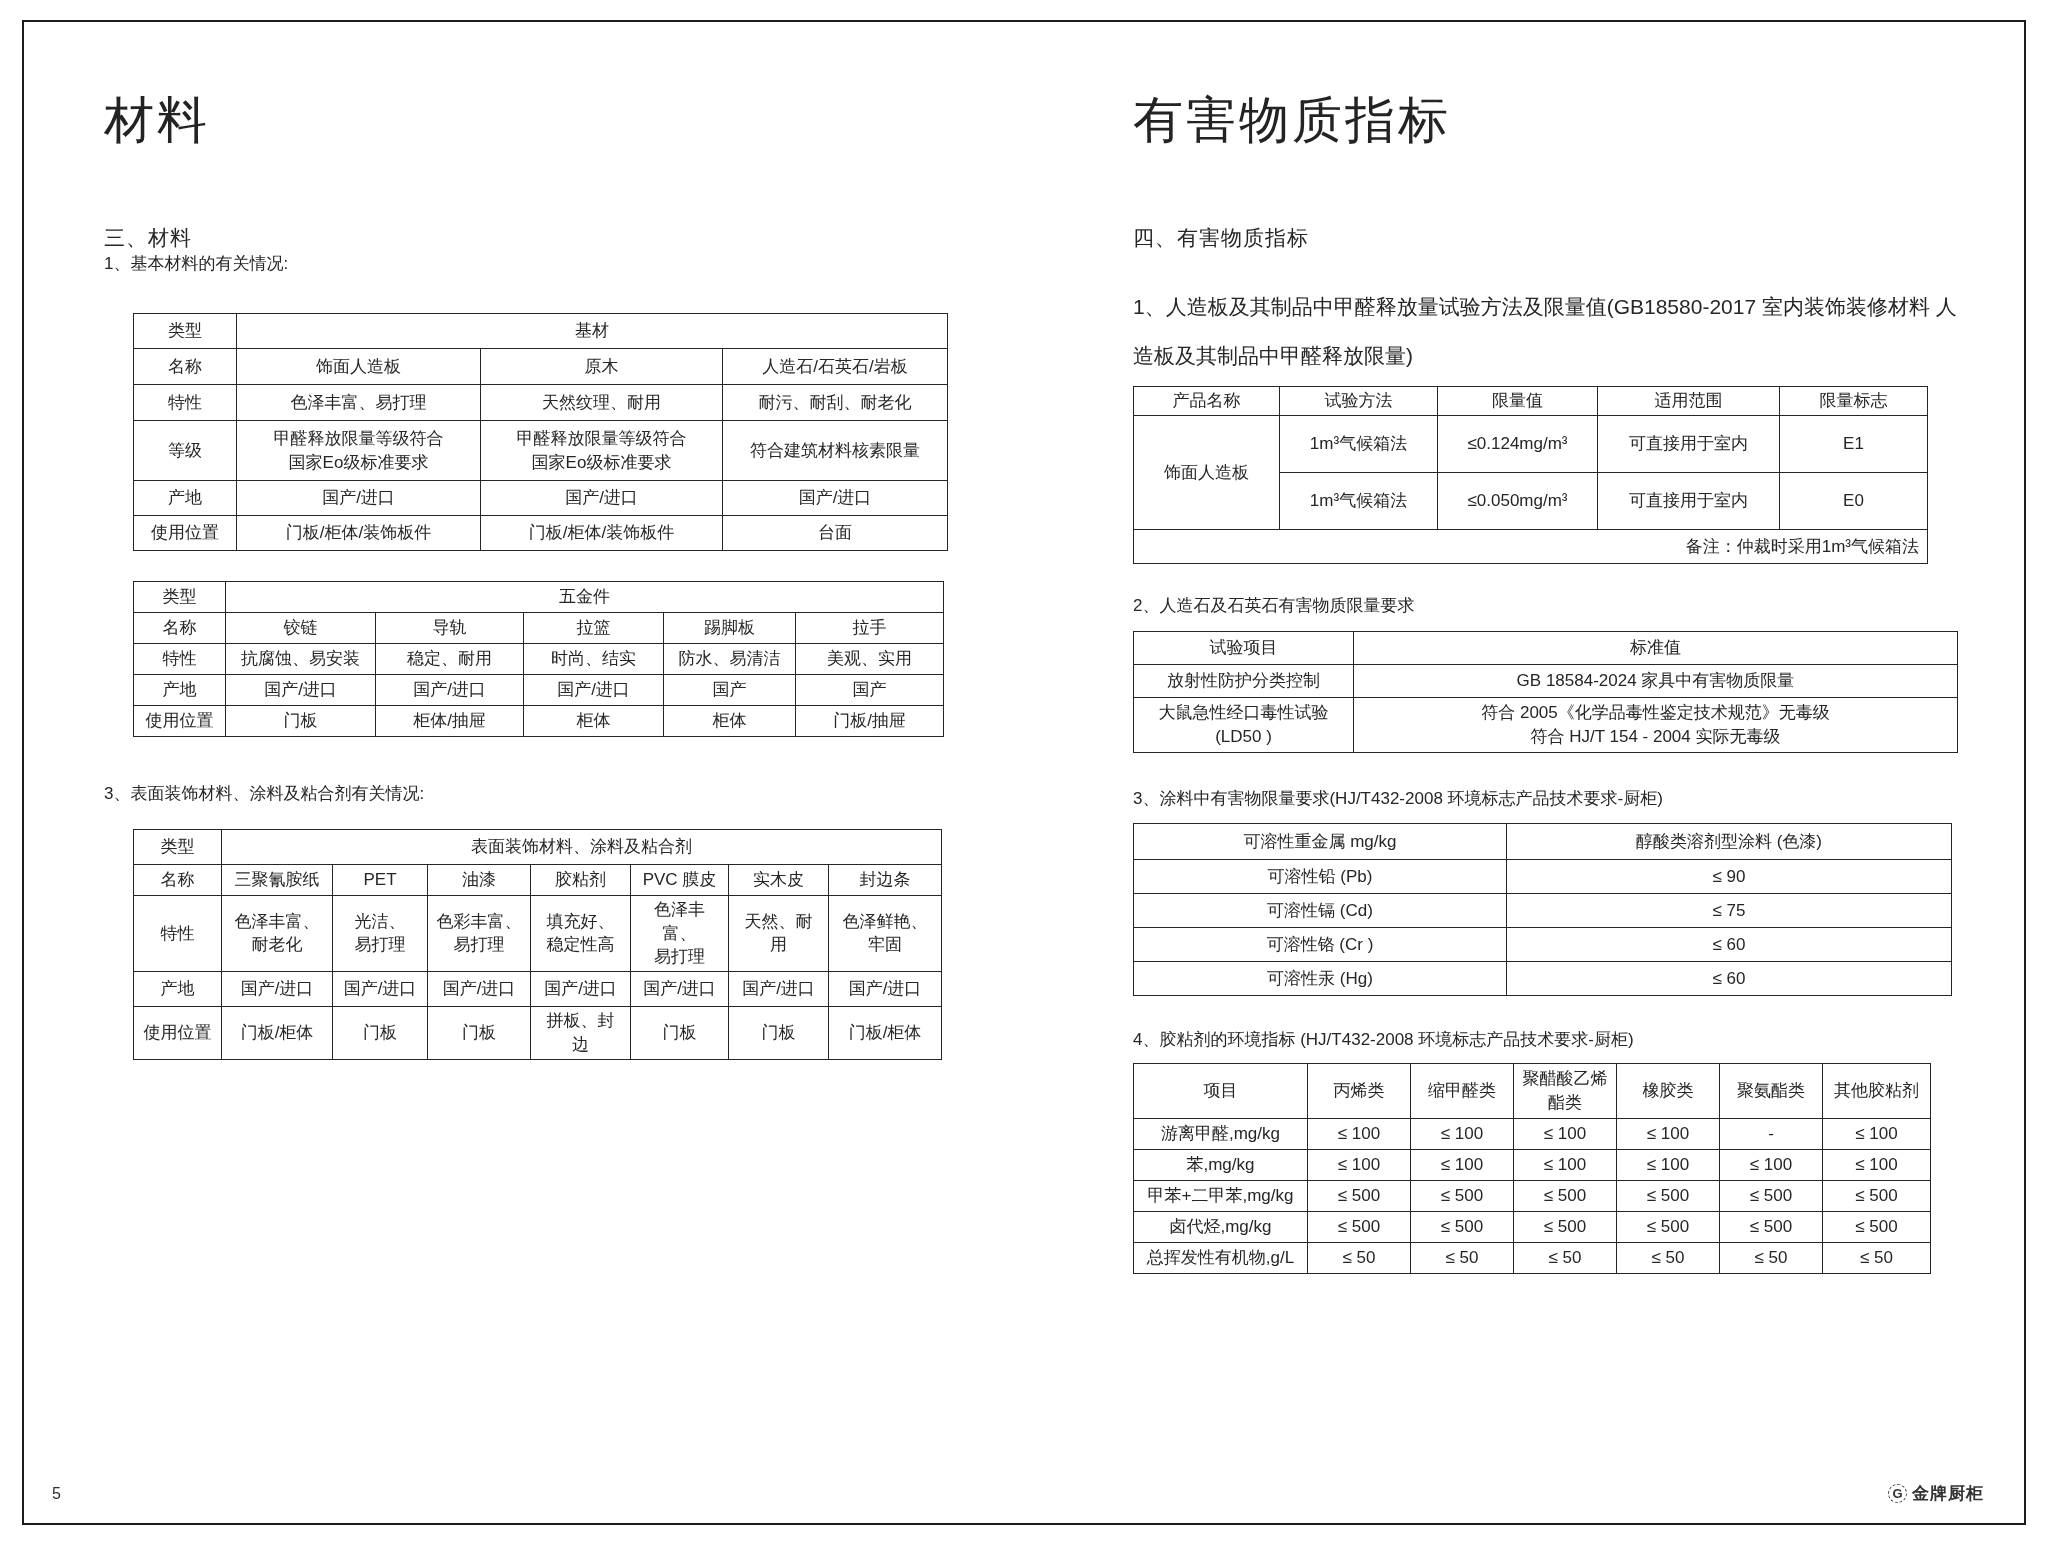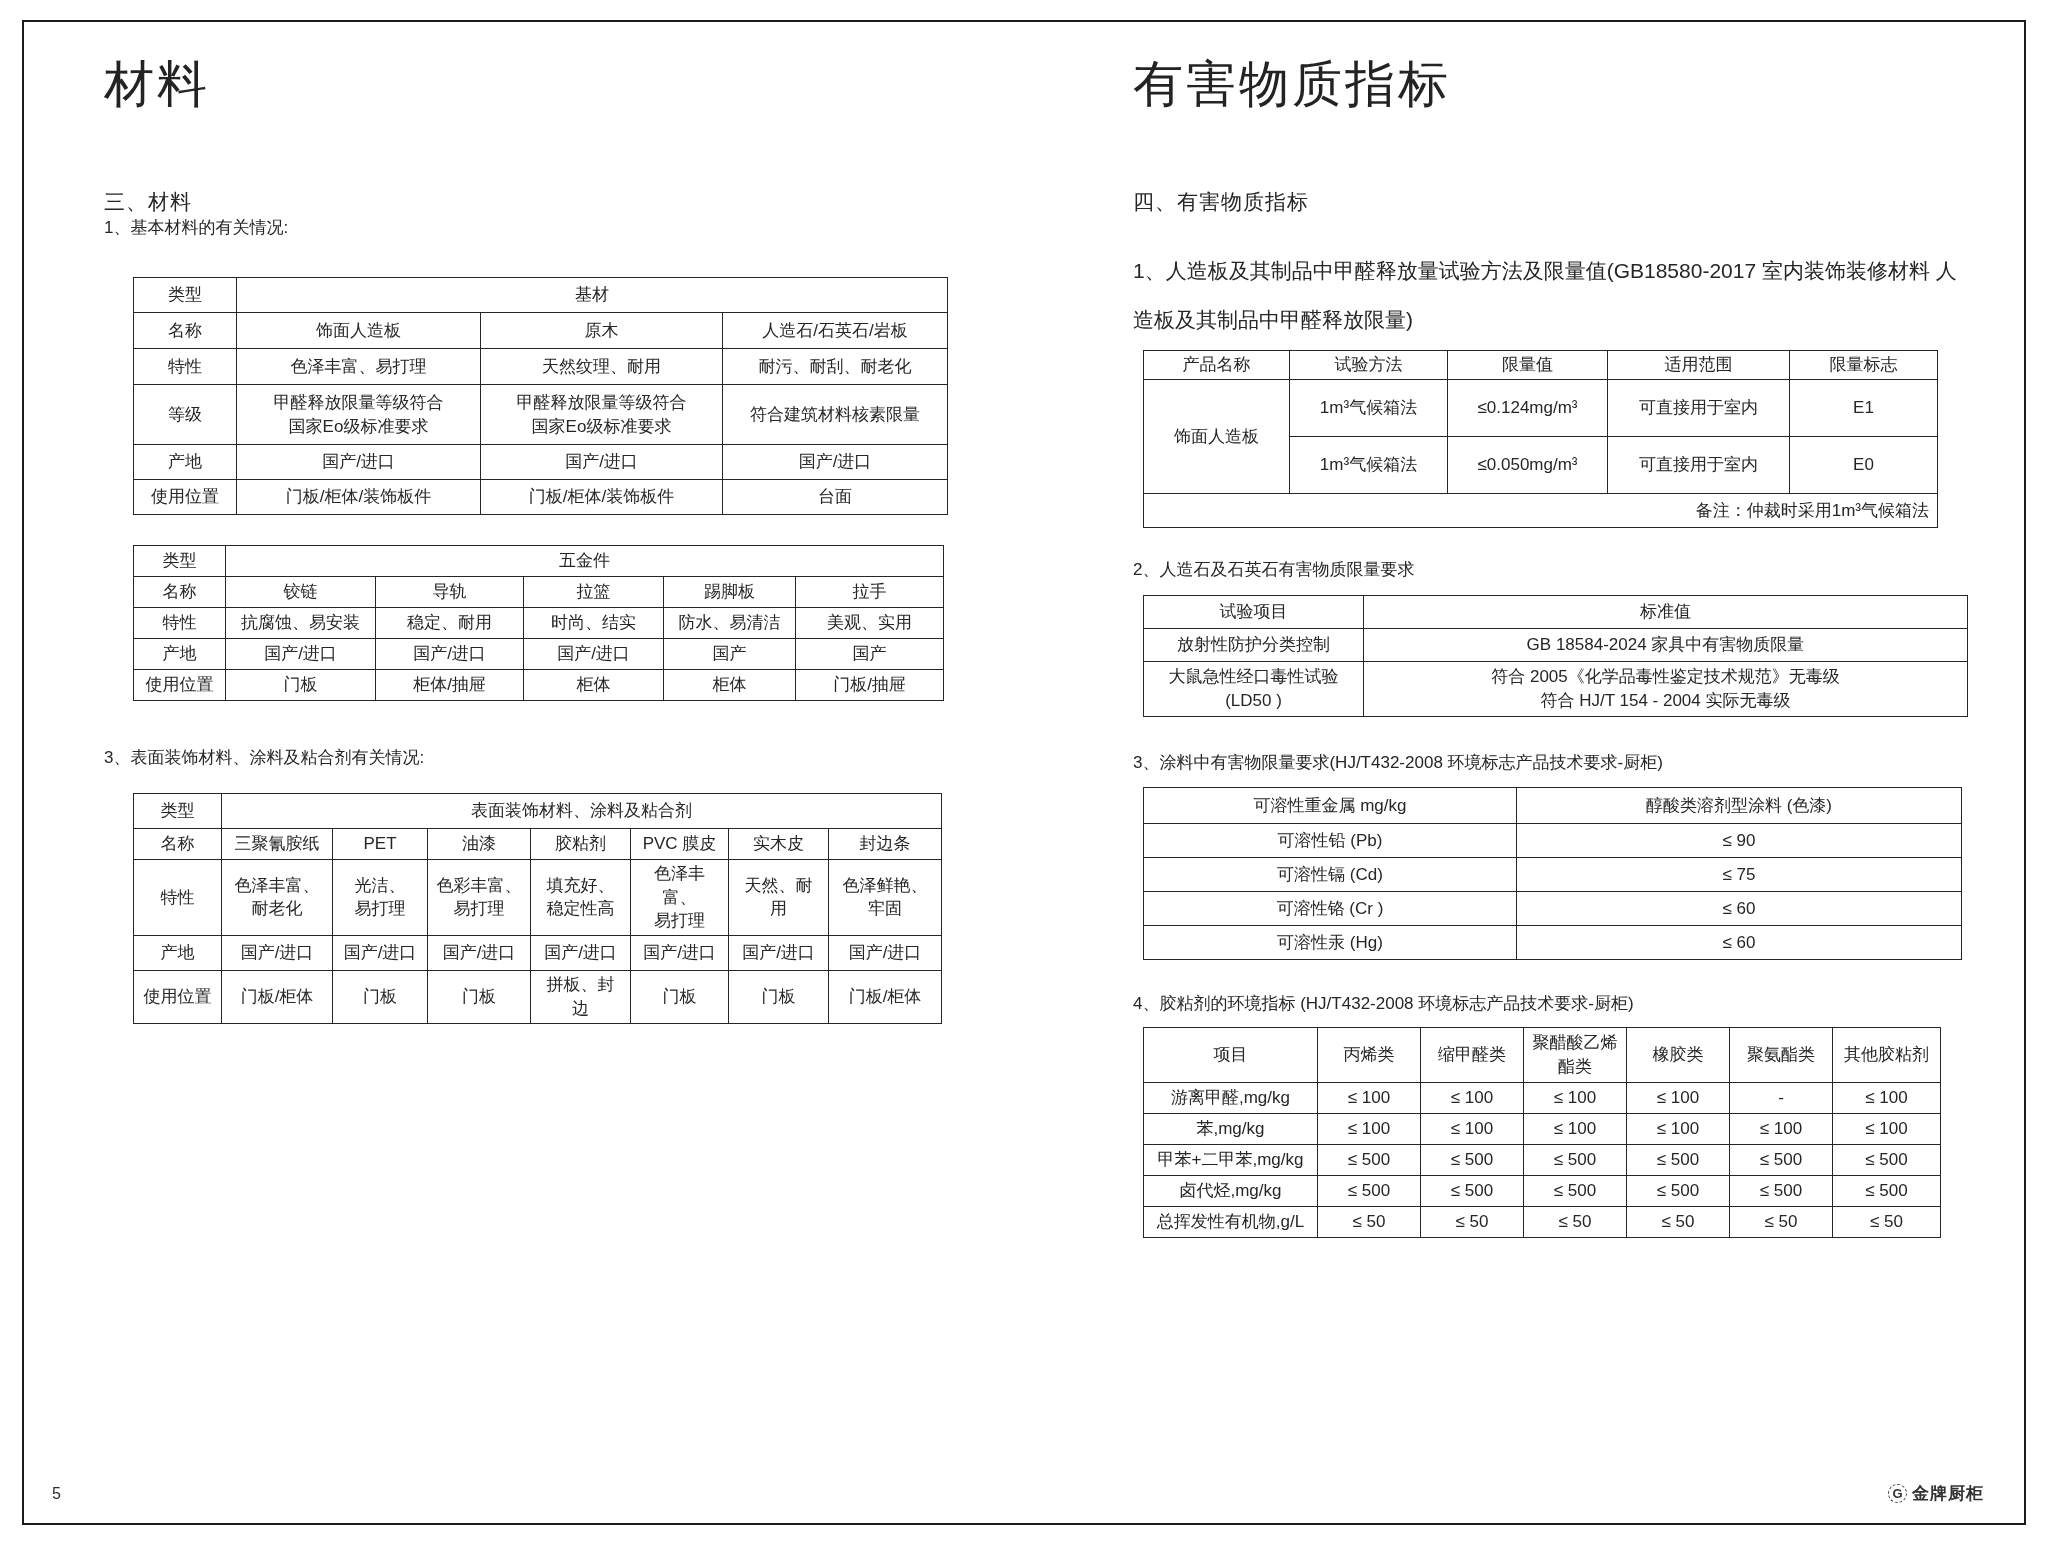--- a/index.html
+++ b/index.html
@@ -6,21 +6,21 @@
   body {
     width:2048px; height:1547px; position:relative; overflow:hidden;
     font-family:"Liberation Sans","DejaVu Sans",sans-serif;
     color:#262626;
   }
   .page { position:absolute; inset:0; background:#fff; }
   .page-border {
     position:absolute; left:22px; top:20px; right:22px; bottom:22px;
     border:2px solid #1c1c1c; pointer-events:none;
   }
-  .col { position:absolute; top:0; padding-top:56px; }
+  .col { position:absolute; top:0; padding-top:92px; }
   .col-left  { left:104px; width:850px; }
   .col-right { left:1133px; width:840px; }
 
   .big-title { margin:0; font-size:50px; font-weight:400; letter-spacing:3px; line-height:1.15; color:#232323; }
   .section-heading { margin:74px 0 0 0; font-size:21px; font-weight:400; letter-spacing:1px; }
   .item-heading { margin:0; font-size:17px; font-weight:400; line-height:1.45; }
 
   .mt-h1 { }
 
   table.t { border-collapse:collapse; table-layout:fixed; font-size:17px; color:#262626; }
@@ -42,21 +42,21 @@
   .l2 tr { height:31px; }
 
   .h-l3 { margin-top:45px; }
   .l3 { margin-top:22px; width:808px; }
   .l3 tr { height:35px; }
   .l3 tr:nth-child(2) { height:31px; }
   .l3 tr:nth-child(3) { height:72px; }
 
   
   .r-para { margin:30px 0 0 0; font-size:21px; line-height:2.35; font-weight:400; }
-  .r-tab { margin-left:10px; }
+  .r-tab { }
   .r1 { margin-top:6px; width:794px; }
   .r1 tr { height:57px; }
   .r1 tr:nth-child(1) { height:27px; }
   .r1 tr:nth-child(4) { height:34px; }
 
   .h-r2 { margin-top:30px; }
   .r2 { margin-top:12px; width:824px; }
   .r2 tr { height:33px; }
   .r2 tr:nth-child(3) { height:55px; }
 

